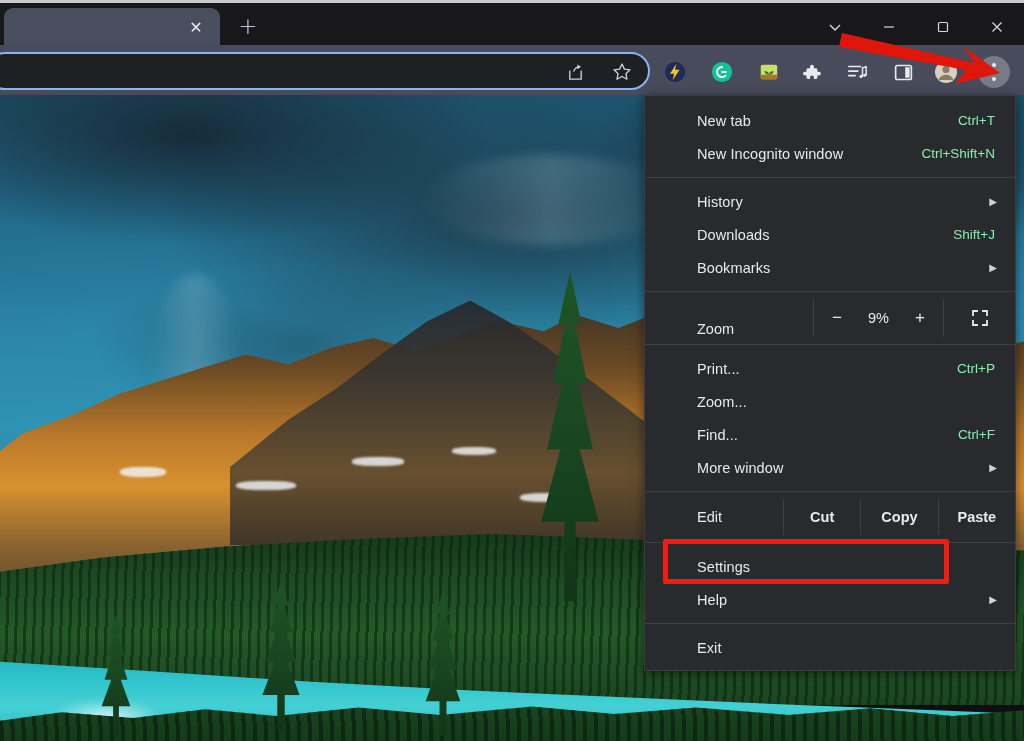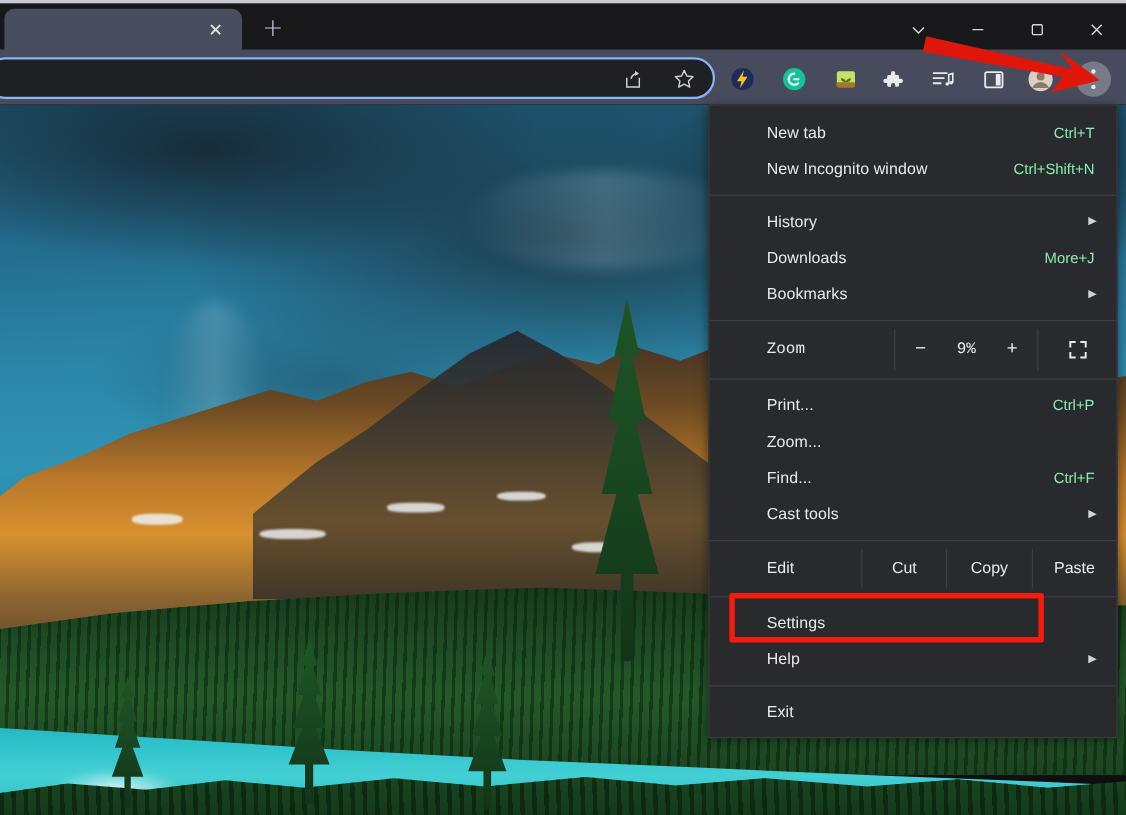--- a/index.html
+++ b/index.html
@@ -264,23 +264,22 @@
 
   .sep {
     height: 1px;
     background: #3f4043;
     margin: 7px 0;
   }
 
   
   .zoom-row {
     display: flex;
-    align-items: center;
+    align-items: flex-end;
     height: 38px;
-    font-family: Liberation Mono, monospace;
   }
   .zoom-label {
     padding-left: 52px;
     width: 168px;
     flex: 0 0 168px;
   }
   .zoom-ctrl {
     display: flex;
     align-items: center;
     flex: 1 1 auto;
@@ -314,20 +313,21 @@
   .edit-label {
     padding-left: 52px;
     flex: 0 0 138px;
   }
   .edit-act {
     flex: 1 1 0;
     text-align: center;
     border-left: 1px solid #3f4043;
     height: 36px;
     line-height: 36px;
+    font-weight: bold;
   }
 
   
   .highlight {
     position: absolute;
     left: 663px; top: 539px;
     width: 286px; height: 45px;
     border: 5px solid #f51b0e;
     border-radius: 2px;
     pointer-events: none;
@@ -489,21 +489,21 @@
     </div>
 
     <div class="sep"></div>
 
     <div class="mi">
       <span class="mi-label">History</span>
       <span class="mi-arrow">▶</span>
     </div>
     <div class="mi">
       <span class="mi-label">Downloads</span>
-      <span class="mi-accel">More+J</span>
+      <span class="mi-accel">Shift+J</span>
     </div>
     <div class="mi">
       <span class="mi-label">Bookmarks</span>
       <span class="mi-arrow">▶</span>
     </div>
 
     <div class="sep"></div>
 
     <div class="zoom-row">
       <span class="zoom-label">Zoom</span>
@@ -529,21 +529,21 @@
       <span class="mi-accel">Ctrl+P</span>
     </div>
     <div class="mi">
       <span class="mi-label">Zoom...</span>
     </div>
     <div class="mi">
       <span class="mi-label">Find...</span>
       <span class="mi-accel">Ctrl+F</span>
     </div>
     <div class="mi">
-      <span class="mi-label">Cast tools</span>
+      <span class="mi-label">More window</span>
       <span class="mi-arrow">▶</span>
     </div>
 
     <div class="sep"></div>
 
     <div class="edit-row">
       <span class="edit-label">Edit</span>
       <span class="edit-act">Cut</span>
       <span class="edit-act">Copy</span>
       <span class="edit-act">Paste</span>

